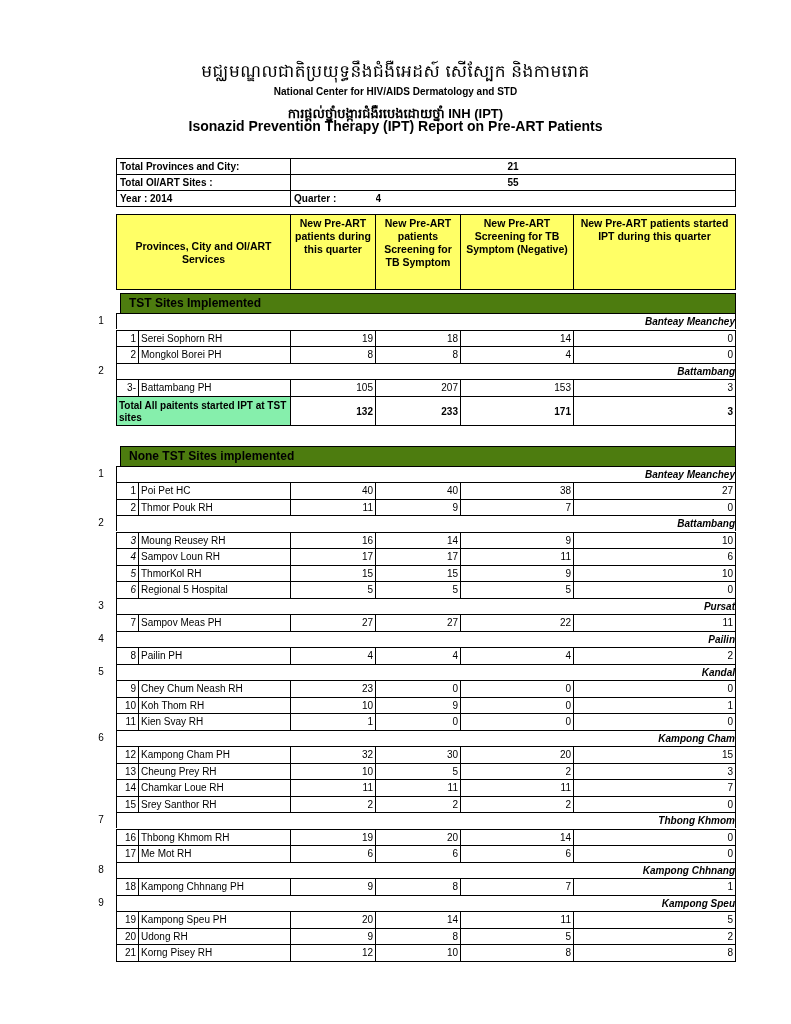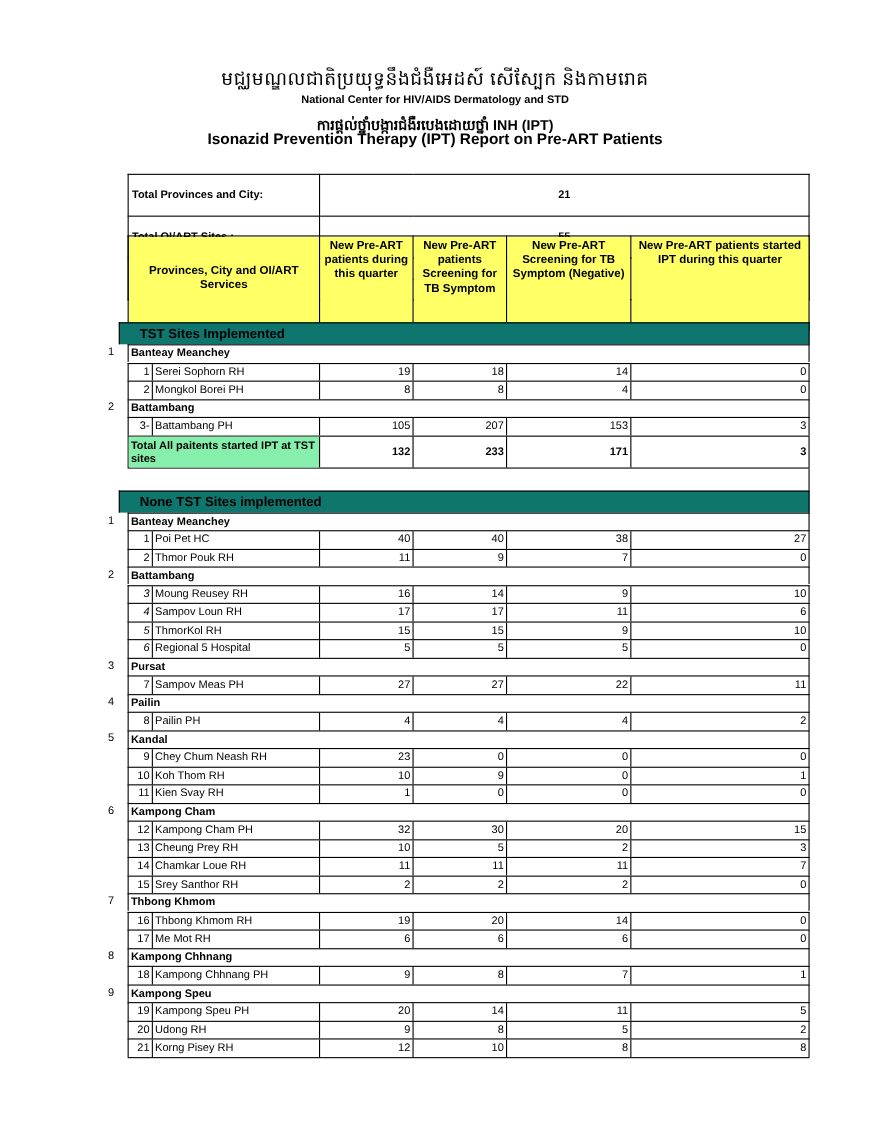--- a/index.html
+++ b/index.html
@@ -4,45 +4,45 @@
 <style>
   html, body { margin: 0; padding: 0; background: #ffffff; }
   body { width: 791px; height: 1024px; position: relative; font-family: "Liberation Sans", sans-serif; color: #000; overflow: hidden; }
   .hdr { position: absolute; left: 0; width: 791px; text-align: center; }
   .kh1 { top: 60px; font-size: 17px; font-weight: normal; letter-spacing: 0.5px; }
   .en1 { top: 86px; font-size: 10px; font-weight: bold; }
   .kh2 { top: 105px; font-size: 13px; font-weight: bold; }
   .title { top: 118px; font-size: 14px; font-weight: bold; }
 
   table { border-collapse: collapse; position: absolute; left: 116px; width: 620px; table-layout: fixed; }
-  td { border: 1.5px solid #000; font-size: 10px; padding: 11px 3px; height: 15px; overflow: hidden; white-space: nowrap; }
+  td { border: 1.5px solid #000; font-size: 10px; padding: 0 3px; height: 15px; overflow: hidden; white-space: nowrap; }
   .c { text-align: center; }
 
   #summary { top: 158px; }
   #summary td { height: 15px; font-weight: bold; }
 
   #colhdr { top: 214px; }
   #colhdr td { background: #ffff66; font-weight: bold; font-size: 10.5px; white-space: normal; text-align: center; vertical-align: top; line-height: 13px; height: 72px; padding-top: 2px; }
   #colhdr td.first { vertical-align: middle; }
 
   .main { position: absolute; left: 88px; width: 648px; }
   .row { position: relative; height: 16.5px; }
   .pnum { position: absolute; left: 0; width: 26px; font-size: 10px; line-height: 16px; text-align: center; }
-  .prov { position: absolute; left: 28px; right: 0; top: 0; height: 15px; border: 1.5px solid #000; border-bottom: none; font-size: 10px; font-weight: bold; line-height: 15px; padding-left: 2px; }
+  .prov { position: absolute; left: 28px; right: 0; top: 0; height: 15px; border: 1.5px solid #000; border-bottom: none; font-size: 10px; font-weight: bold; font-style: italic; line-height: 15px; padding-left: 2px; text-align: right; }
   .site { position: absolute; left: 28px; right: 0; top: 0; height: 16.5px; display: flex; border-top: 1.5px solid #000; border-left: 1.5px solid #000; border-right: 1.5px solid #000; box-sizing: border-box; }
   .site > div { font-size: 10px; line-height: 15px; box-sizing: border-box; border-right: 1.5px solid #000; padding: 0 2px; }
   .site > div:last-child { border-right: none; }
   .cn { width: 22px; text-align: right; }
   .cname { width: 152px; }
   .cv1 { width: 85px; text-align: right; }
   .cv2 { width: 85px; text-align: right; }
   .cv3 { width: 113px; text-align: right; }
   .cv4 { flex: 1; text-align: right; }
   .it { font-style: italic; }
-  .sec { position: relative; margin-left: 20px; height: 19px; border: 1.5px solid #000; border-bottom: none; background: #0f766e; font-size: 12px; font-weight: bold; line-height: 19px; padding-left: 18px; }
+  .sec { position: relative; margin-left: 32px; height: 19px; border: 1.5px solid #000; border-bottom: none; background: #4d7c0f; font-size: 12px; font-weight: bold; line-height: 19px; padding-left: 8px; }
   .bottomline { margin-left: 28px; border-top: 1.5px solid #000; }
   .total { position: relative; margin-left: 28px; height: 30px; display: flex; border: 1.5px solid #000; box-sizing: border-box; }
   .total > div { font-size: 10px; font-weight: bold; border-right: 1.5px solid #000; box-sizing: border-box; padding: 0 2px; line-height: 30px; }
   .total > div:last-child { border-right: none; }
   .total .tl { width: 174px; background: #86efac; line-height: 12px; padding-top: 3px; white-space: normal; }
   .spacer { height: 20px; margin-left: 28px; border-right: 1.5px solid #000; }
 </style>
 </head>
 <body>
 

